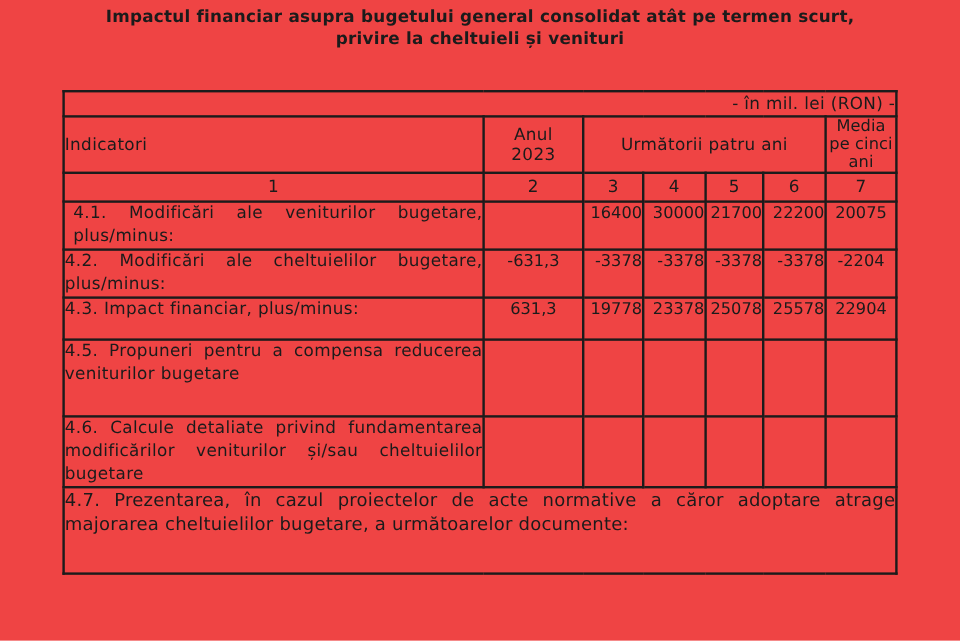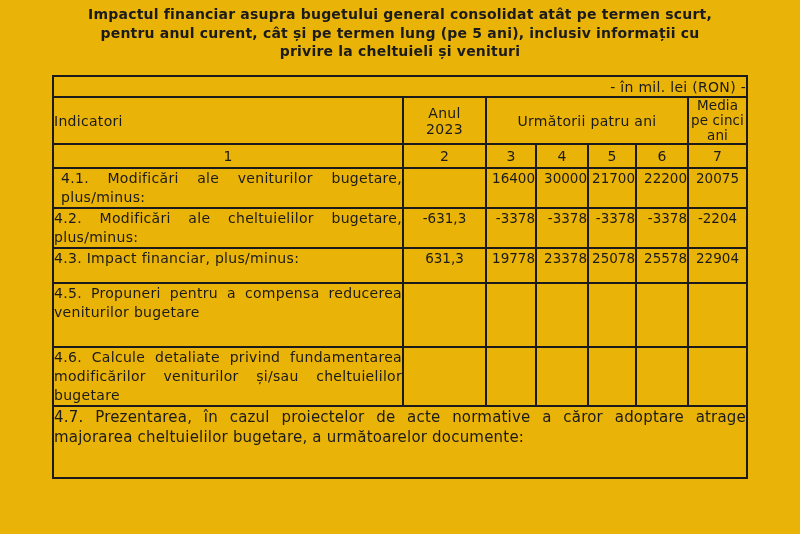--- a/index.html
+++ b/index.html
@@ -6,21 +6,21 @@
     margin: 0; padding: 0;
     background: #ffffff;
     width: 800px; height: 534px;
     overflow: hidden;
     font-family: "DejaVu Sans", "Liberation Sans", sans-serif;
     color: #1b1b1b;
   }
   .canvas {
     position: relative;
     width: 800px; height: 534px;
-    background: #eab308;
+    background: #ef4444;
     overflow: hidden;
   }
   .page-title {
     padding-top: 5px;
     text-align: center;
     font-size: 14px;
     font-weight: bold;
     line-height: 18.5px;
     letter-spacing: 0.2px;
   }
@@ -91,21 +91,20 @@
     height: 70px;
   }
 </style>
 </head>
 <body>
 
 <div class="canvas">
 
   <div class="page-title">
     <div>Impactul financiar asupra bugetului general consolidat atât pe termen scurt,</div>
-    <div>pentru anul curent, cât și pe termen lung (pe 5 ani), inclusiv informații cu</div>
     <div>privire la cheltuieli și venituri</div>
   </div>
 
   <table class="fin-table">
     <colgroup>
       <col style="width:350px">
         <col style="width:83px">
         <col style="width:50px">
       <col style="width:52px">
         <col style="width:48px">

